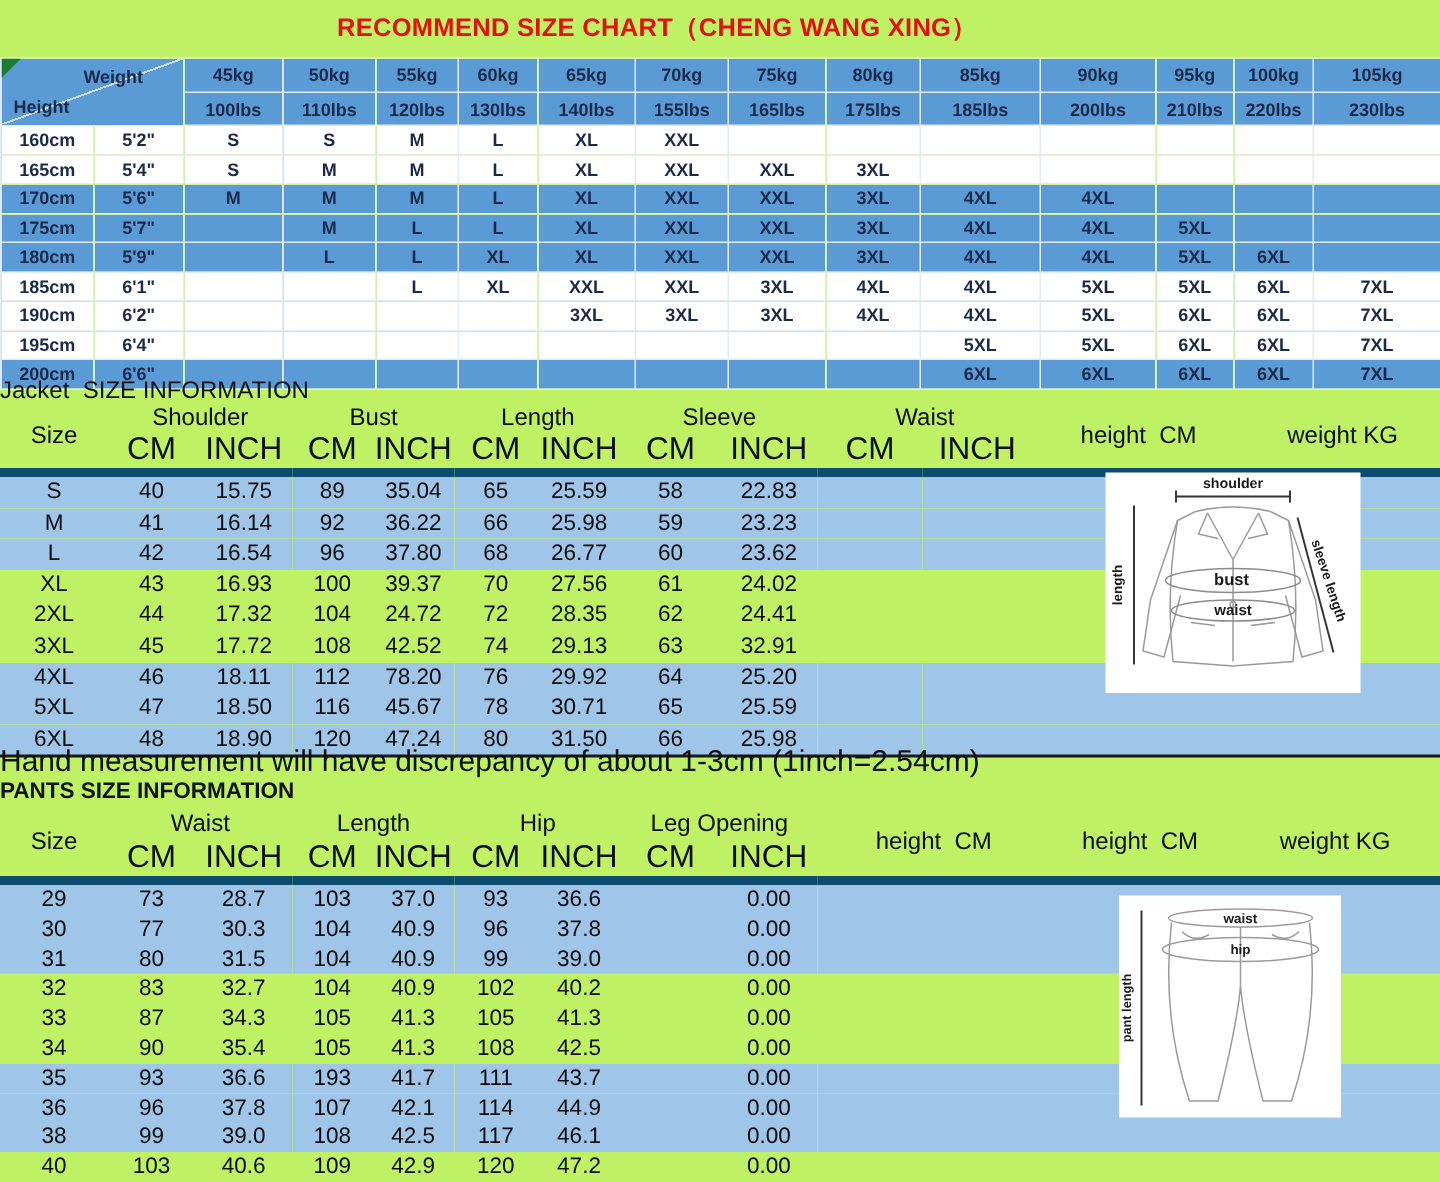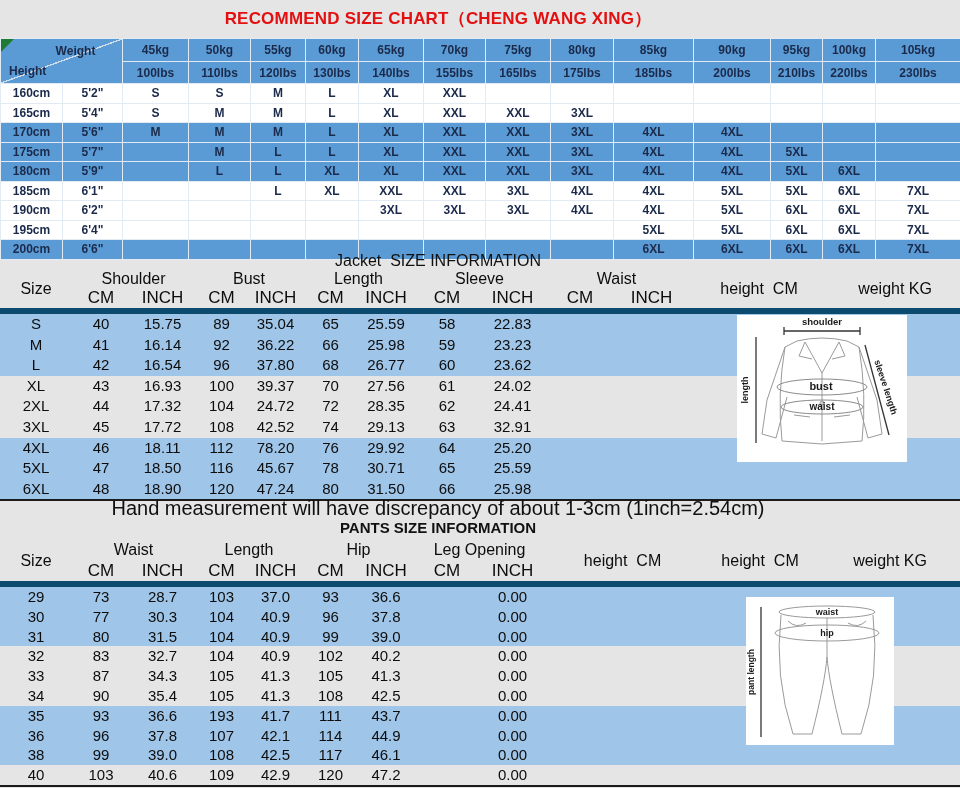--- a/index.html
+++ b/index.html
@@ -1,16 +1,16 @@
 <!DOCTYPE html>
 <html style="--header-blue: #5b9bd5; --stripe-blue: #9fc5e8; --title-red: #e21010; --green-marker: #1e7b33;"><head>
 <meta charset="utf-8">
 <style>
   html,body{margin:0;padding:0;background:#fff;}
-  .page{position:relative;width:960px;height:788px;background:#e5e5e5;overflow:hidden;
+  .page{position:relative;width:960px;height:788px;background:#bef264;overflow:hidden;
         font-family:"Liberation Sans","DejaVu Sans",sans-serif;color:#111;}
 
   .title{position:absolute;top:7px;left:0;width:876px;text-align:center;
          font-size:17px;font-weight:bold;color:var(--title-red,#e21010);letter-spacing:.2px;white-space:pre;}
 
   
   table{border-collapse:collapse;table-layout:fixed;}
   .grid{position:absolute;top:38px;left:0;width:960px;font-size:12px;font-weight:bold;color:#1b2a4a;}
   .grid th,.grid td{border:1px solid #e2eaf4;text-align:center;padding:0;overflow:hidden;white-space:nowrap;}
   .grid thead th{background:var(--header-blue,#5b9bd5);}
@@ -20,31 +20,31 @@
   .grid tbody tr.hl td{background:var(--header-blue,#5b9bd5);}
   th.corner{position:relative;padding:4px;}
   .diag{position:absolute;inset:0;
         background:linear-gradient(to bottom right,rgba(0,0,0,0) 49.2%,#cfdcea 49.2%,#cfdcea 50.8%,rgba(0,0,0,0) 50.8%);}
   .corner .w{position:absolute;top:5px;left:0;width:100%;text-align:center;padding-left:28px;box-sizing:border-box;}
   .corner .h{position:absolute;bottom:5px;left:8px;}
   .tri{position:absolute;top:0;left:0;width:0;height:0;
        border-left:13px solid var(--green-marker,#1e7b33);border-bottom:13px solid transparent;}
 
   
-  .section-title{position:absolute;left:0;width:876px;text-align:center;white-space:pre;}
+  .section-title{position:absolute;left:0;width:876px;white-space:pre;}
   .jacket-title{top:252px;font-size:16px;}
   .note{top:497px;font-size:20px;}
   .pants-title{top:519px;font-size:15px;font-weight:bold;}
 
   .info{position:absolute;left:0;width:960px;font-size:15px;color:#0d0d0d;}
   .info th,.info td{padding:0;text-align:center;font-weight:normal;white-space:nowrap;overflow:hidden;}
   .info thead{border-bottom:6px solid #0c4a6e;}
   .info{border-bottom:2px solid #1a1a1a;}
   .info thead th{font-size:16px;}
-  .info tr.units th{font-size:17px;}
+  .info tr.units th{font-size:21px;}
   .info th.wide{white-space:pre;}
   .info tbody tr.hl td{background:var(--stripe-blue,#9fc5e8);}
   .jacket{top:270px;}
   .jacket thead tr.grp th{height:17px;}
   .jacket thead tr.units th{height:19px;}
   .jacket tbody td{height:20.6px;line-height:20.6px;}
   .pants{top:540px;}
   .pants thead tr.grp th{height:20px;}
   .pants thead tr.units th{height:21px;}
   .pants tbody td{height:19.8px;line-height:19.8px;}

